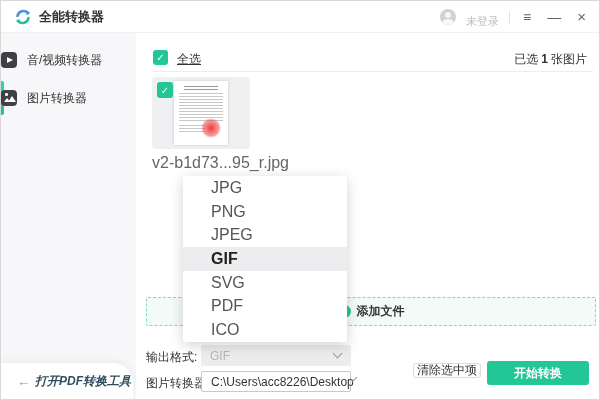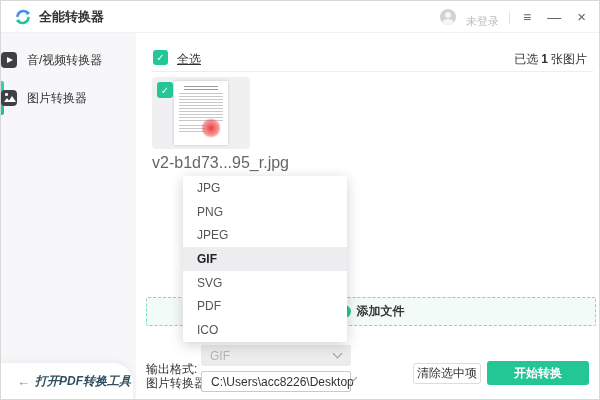--- a/index.html
+++ b/index.html
@@ -63,35 +63,35 @@
   .cb-thumb { position:absolute; left:156px; top:81px; width:16px; height:16px; font-size:10px; z-index:2; }
   .file-name { position:absolute; left:151px; top:153px; width:120px; font-size:16px; color:#666; white-space:nowrap; }
 
   
   .add-area { position:absolute; left:145px; top:296px; width:450px; height:29px; border:1px dashed #7bdcc2; background:#f3fbf8; border-radius:2px; display:flex; align-items:center; justify-content:center; gap:6px; cursor:pointer; }
   .plus-icon { width:13px; height:13px; border-radius:50%; background:#22c795; color:#fff; font-size:11px; line-height:12px; text-align:center; font-weight:bold; }
   .add-label { font-size:12px; font-weight:bold; color:#333; }
 
   
   .out-label { position:absolute; font-size:12px; color:#333; }
-  .lbl-format { left:145px; top:360px; }
+  .lbl-format { left:145px; top:348px; }
   .lbl-dir { left:145px; top:374px; }
   .select { position:absolute; left:200px; width:150px; height:21px; border-radius:2px; display:flex; align-items:center; cursor:pointer; }
   .sel-format { top:344px; background:#ececec; color:#b5b5b5; }
   .sel-dir { top:370px; background:#fff; border:1px solid #c9c9c9; color:#333; }
   .select .sel-value { flex:1; padding-left:9px; font-size:12px; white-space:nowrap; }
   .chevron { width:7px; height:7px; border-right:1.5px solid #9a9a9a; border-bottom:1.5px solid #9a9a9a; transform:rotate(45deg); margin:-4px 10px 0 0; }
 
   
-  .clear-btn { position:absolute; left:412px; top:362px; width:68px; height:21px; background:#fff; border:1px solid #dcdcdc; border-radius:3px; font-size:12px; color:#333; display:flex; align-items:center; justify-content:center; cursor:pointer; }
+  .clear-btn { position:absolute; left:412px; top:362px; width:68px; height:15px; background:#fff; border:1px solid #dcdcdc; border-radius:3px; font-size:12px; color:#333; display:flex; align-items:center; justify-content:center; cursor:pointer; }
   .start-btn { position:absolute; left:486px; top:360px; width:102px; height:24px; background:#22c795; border-radius:3px; font-size:12px; font-weight:bold; color:#fff; display:flex; align-items:center; justify-content:center; cursor:pointer; }
 
   
   .dropdown { position:absolute; left:182px; top:175px; width:164px; height:166px; background:#fff; border-radius:2px; box-shadow:0 3px 14px rgba(0,0,0,.18); z-index:10; display:flex; flex-direction:column; }
-  .dd-item { flex:1; display:flex; align-items:center; padding-left:14px; font-size:12px; color:#555; cursor:pointer; }
+  .dd-item { flex:1; display:flex; align-items:center; padding-left:28px; font-size:16px; color:#555; cursor:pointer; }
   .dd-item.selected { background:#ededef; color:#222; font-weight:bold; }
 </style>
 </head>
 <body>
 
 <div id="window">
 
   <div class="titlebar">
     <span class="logo">
       <svg width="20" height="20" viewBox="0 0 20 20">

